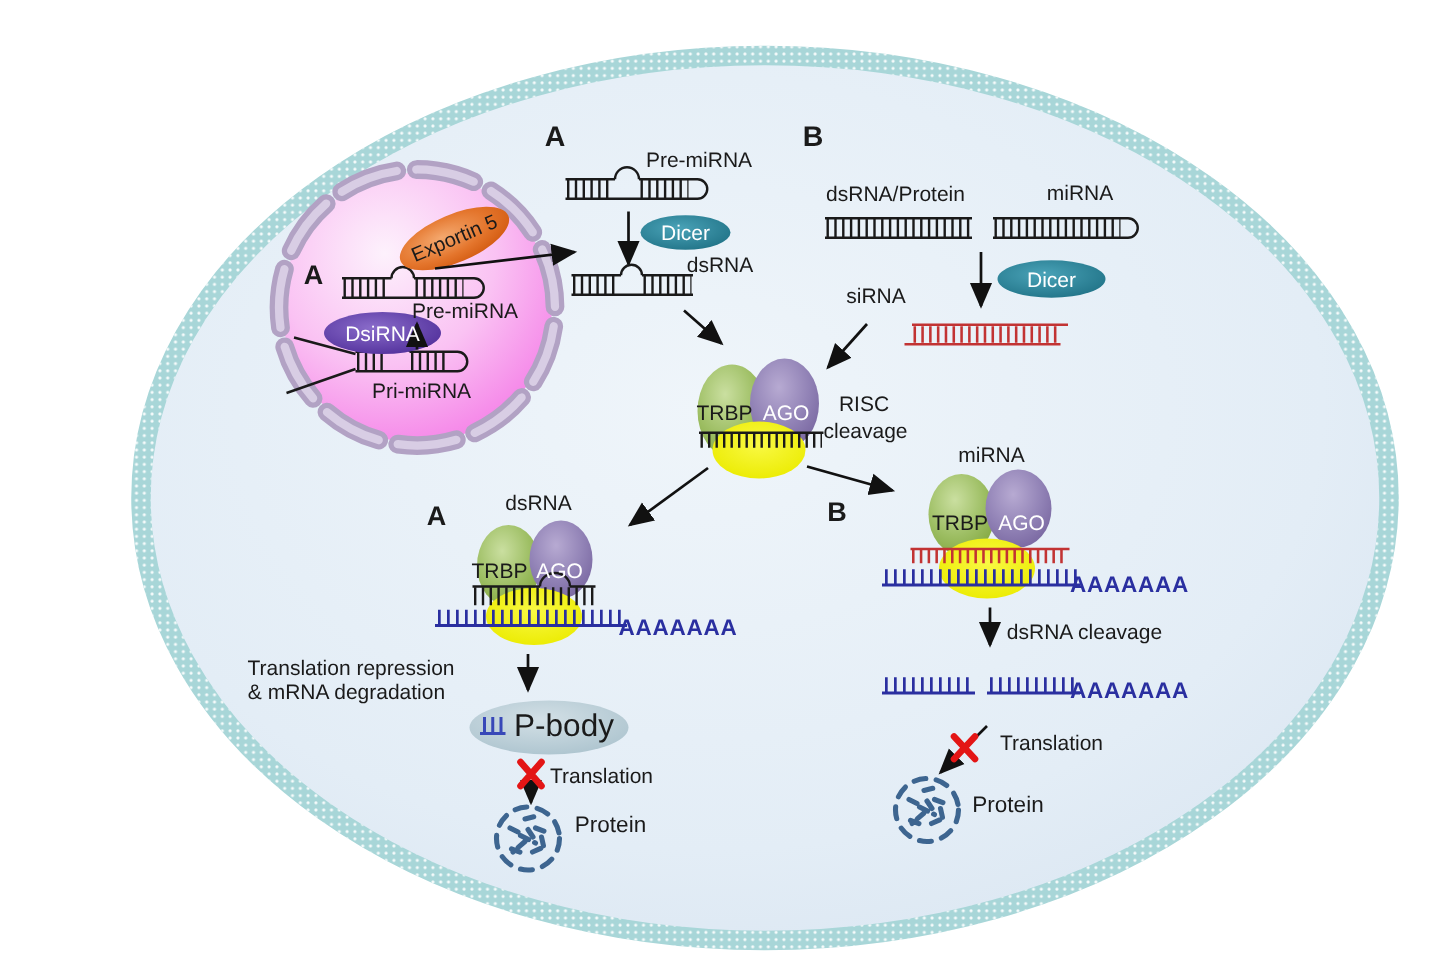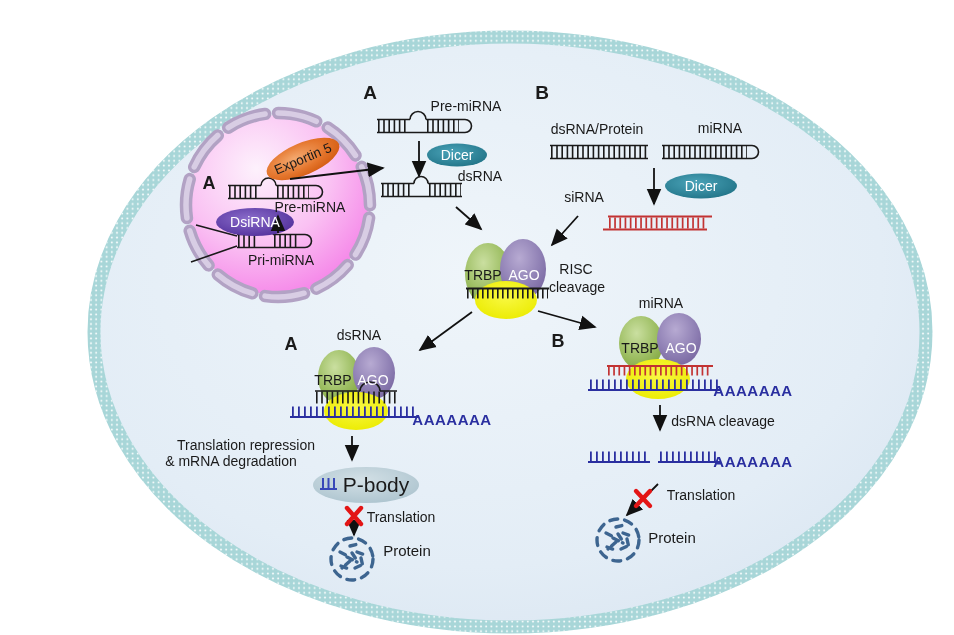--- a/index.html
+++ b/index.html
@@ -235,21 +235,21 @@
 <div class="lbl" style="left:483px;top:275px">TRBP</div>
 <div class="lbl white" style="left:524px;top:275px">AGO</div>
 <div class="lbl" style="left:576px;top:269px">RISC</div>
 <div class="lbl" style="left:577px;top:287px">cleavage</div>
 
 <div class="lbl sec" style="left:291px;top:344px;font-size:18px">A</div>
 <div class="lbl" style="left:359px;top:335px">dsRNA</div>
 <div class="lbl" style="left:333px;top:380px">TRBP</div>
 <div class="lbl white" style="left:373px;top:380px">AGO</div>
 <div class="lbl polya" style="left:452px;top:419px">AAAAAAA</div>
-<div class="lbl" style="left:246px;top:445px">Translation repression</div>
+<div class="lbl" style="left:234px;top:445px">Translation repression</div>
 <div class="lbl" style="left:231px;top:461px">&amp; mRNA degradation</div>
 <div class="lbl" style="left:376px;top:484px;font-size:21px">P-body</div>
 <div class="lbl" style="left:401px;top:517px">Translation</div>
 <div class="lbl" style="left:407px;top:550px;font-size:15px">Protein</div>
 
 <div class="lbl sec" style="left:558px;top:341px;font-size:18px">B</div>
 <div class="lbl" style="left:661px;top:303px">miRNA</div>
 <div class="lbl" style="left:640px;top:348px">TRBP</div>
 <div class="lbl white" style="left:681px;top:348px">AGO</div>
 <div class="lbl polya" style="left:753px;top:390px">AAAAAAA</div>

